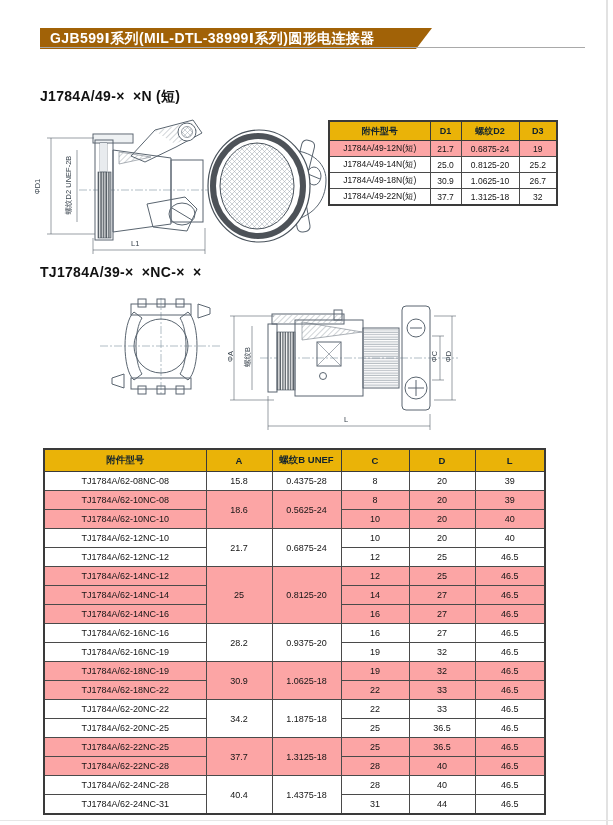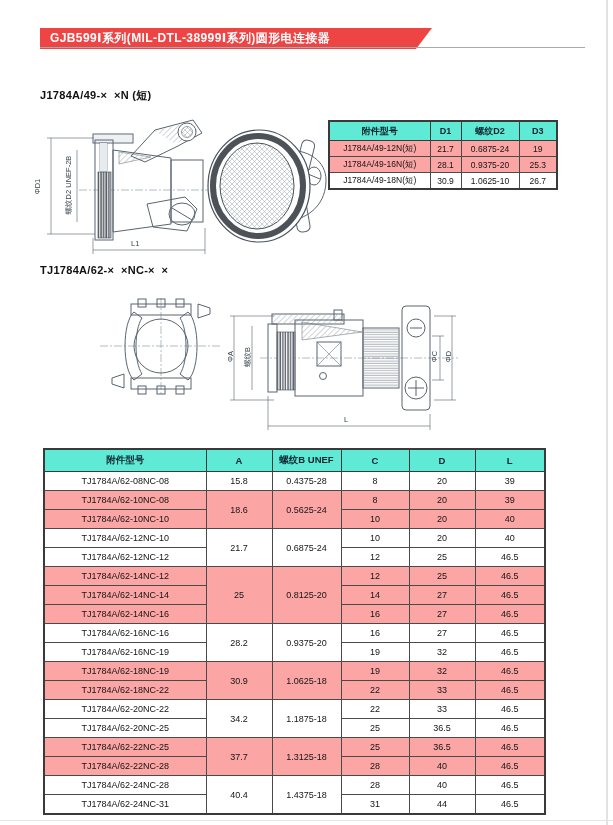--- a/index.html
+++ b/index.html
@@ -1,39 +1,39 @@
 <!DOCTYPE html>
 <html><head>
 <meta charset="utf-8">
 <style>
   html,body{margin:0;padding:0;background:#ffffff;}
   #page{position:relative;width:613px;height:825px;background:#ffffff;overflow:hidden;
         font-family:"Liberation Sans","DejaVu Sans",sans-serif;color:#1a1a1a;}
   .edge-r{position:absolute;right:5px;top:0;width:2px;height:100%;background:#e2e2e2;}
   .edge-b{position:absolute;left:0;bottom:4px;width:100%;height:1px;background:#e6e6e6;}
 
-  .banner{position:absolute;left:40px;top:28px;width:392px;height:21px;background:#ef4444;
+  .banner{position:absolute;left:40px;top:28px;width:392px;height:21px;background:#a16207;
           clip-path:polygon(0 0,100% 0,calc(100% - 16px) 100%,0 100%);
-          color:#ffffff;font-weight:bold;font-size:12px;line-height:21px;
+          color:#ffffff;font-weight:bold;font-size:14px;line-height:21px;
           padding-left:10px;letter-spacing:.4px;box-sizing:border-box;white-space:nowrap;}
   .banner-rule{position:absolute;left:40px;top:47px;width:545px;height:1px;background:#a9a9a9;}
 
-  .section-label{position:absolute;font-size:11px;color:#111;white-space:pre;font-weight:bold;letter-spacing:.3px;}
+  .section-label{position:absolute;font-size:14px;color:#111;white-space:pre;font-weight:bold;letter-spacing:.3px;}
   #sec1-label{left:40px;top:88px;}
   #sec2-label{left:40px;top:264px;}
 
   .drawing{position:absolute;}
   .drawing svg{display:block;}
   .dimlabel{position:absolute;font-size:7.5px;color:#38424c;white-space:nowrap;text-align:center;}
   .vlabel{transform:rotate(-90deg);transform-origin:center;}
 
   table{border-collapse:collapse;table-layout:fixed;}
   .dtable{position:absolute;background:#fff;}
   .dtable table{width:100%;border:2px solid #3a3a3a;}
-  .dtable th{background:#5eead4;font-weight:bold;color:#10222e;border:1px solid #3a3a3a;padding:0;}
+  .dtable th{background:#eab308;font-weight:bold;color:#10222e;border:1px solid #3a3a3a;padding:0;}
   .dtable td{border:1px solid #4a4a4a;text-align:center;padding:0;color:#141414;}
   .tint{background:#fca5a5;}
 
   #table1{left:328px;top:120px;width:228px;}
   #table1 th{height:18px;font-size:9px;}
   #table1 td{height:15px;font-size:8.5px;}
 
   #table2{left:43px;top:448px;width:501px;}
   #table2 th{height:21px;font-size:9.5px;}
   #table2 td{height:18px;font-size:9px;}
@@ -139,37 +139,43 @@
             <th>D3</th>
           </tr>
         </thead>
       <tbody>
           <tr class="tint">
             <td>J1784A/49-12N(短)</td>
             <td>21.7</td>
             <td>0.6875-24</td>
             <td>19</td>
           </tr>
-          <tr class="tint">
-            <td>J1784A/49-16N(短)</td>
-            <td>28.1</td>
-            <td>0.9375-20</td>
-            <td>25.3</td>
+          <tr>
+            <td>J1784A/49-14N(短)</td>
+            <td>25.0</td>
+            <td>0.8125-20</td>
+            <td>25.2</td>
           </tr>
           <tr>
             <td>J1784A/49-18N(短)</td>
             <td>30.9</td>
             <td>1.0625-10</td>
             <td>26.7</td>
           </tr>
+          <tr>
+            <td>J1784A/49-22N(短)</td>
+            <td>37.7</td>
+            <td>1.3125-18</td>
+            <td>32</td>
+          </tr>
         </tbody>
     </table>
   </div>
 
-  <div class="section-label" id="sec2-label">TJ1784A/62-×  ×NC-×  ×</div>
+  <div class="section-label" id="sec2-label">TJ1784A/39-×  ×NC-×  ×</div>
 
   <div class="drawing" style="left:98px;top:296px;width:126px;height:102px">
     <svg width="126" height="102" viewBox="0 0 126 102">
       <line class="cl" x1="2" y1="50" x2="124" y2="50"></line>
       <line class="cl" x1="63" y1="2" x2="63" y2="100"></line>
       <path class="ln" fill="#ffffff" d="M36,16 C24,26 24,74 36,84 L44,78 C36,66 36,34 44,22 Z"></path>
       <path class="ln" fill="#ffffff" d="M90,16 C102,26 102,74 90,84 L82,78 C90,66 90,34 82,22 Z"></path>
       <circle cx="63" cy="50" r="27" class="ln" fill="#ffffff"></circle>
       <rect x="33" y="8" width="60" height="11" class="ln" fill="#ffffff"></rect>
       <rect x="40" y="3" width="8" height="8" class="ln" fill="#ffffff"></rect>

